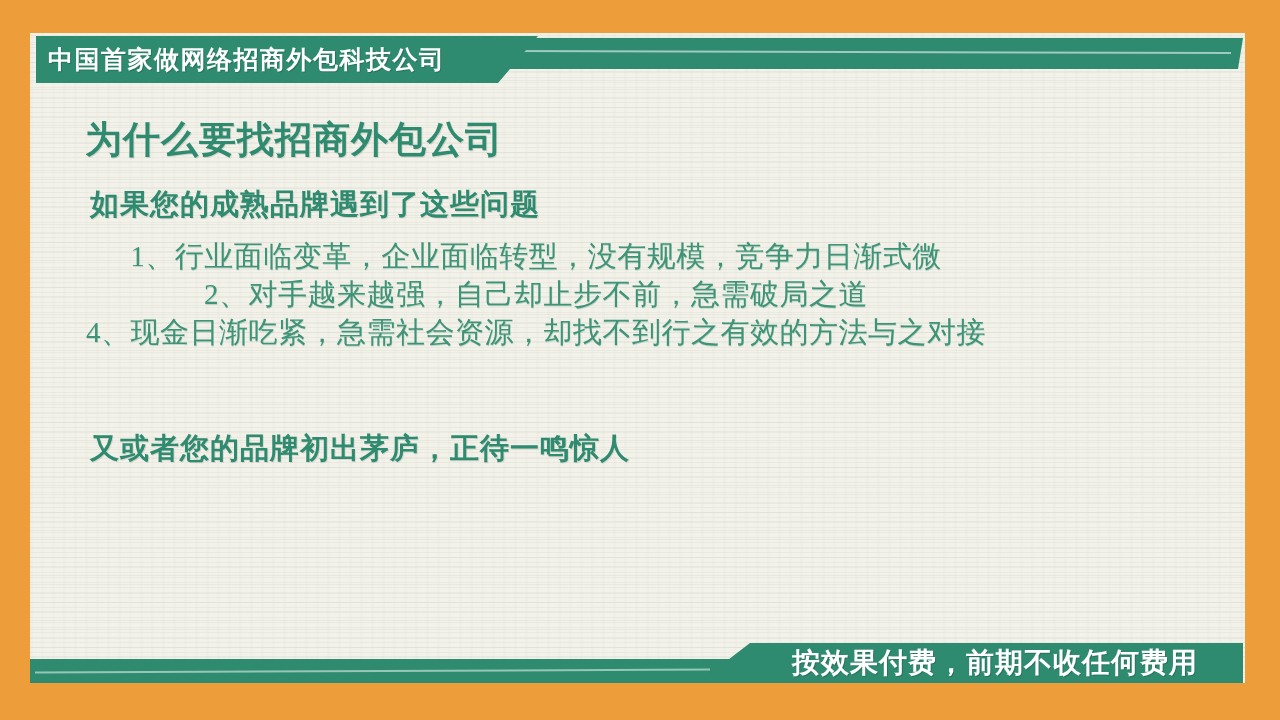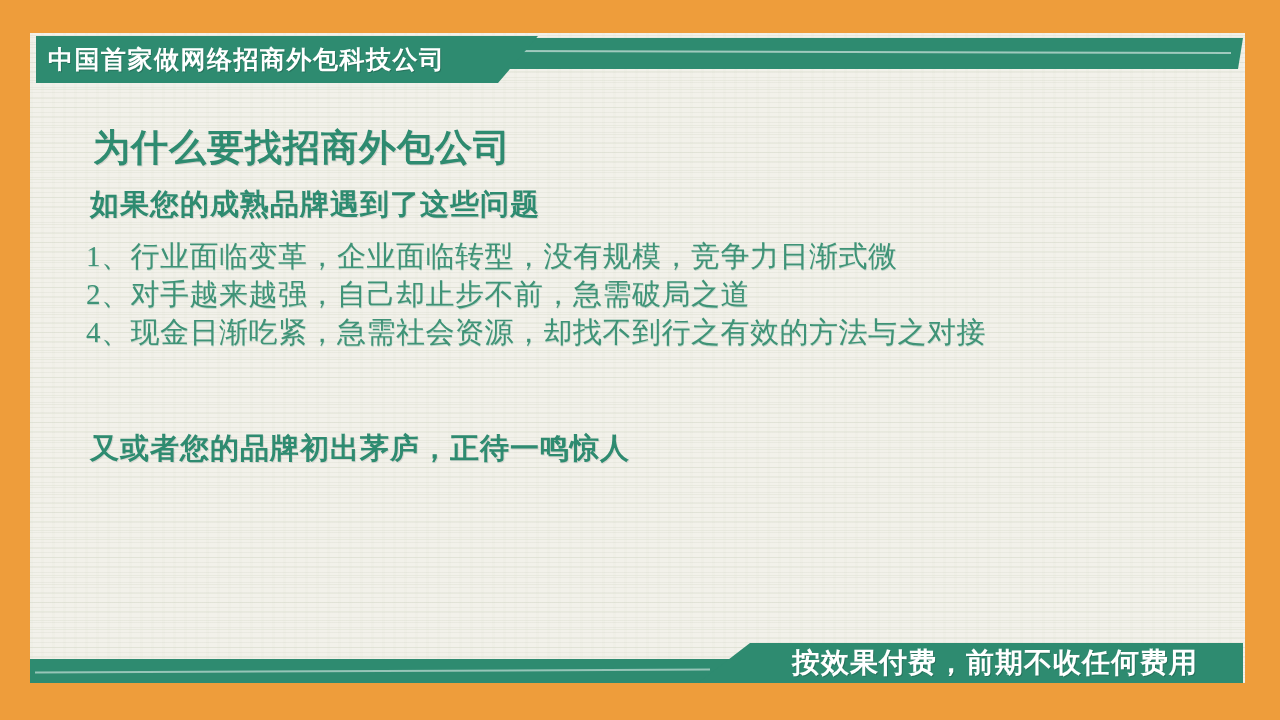--- a/index.html
+++ b/index.html
@@ -46,21 +46,21 @@
   .header-block span{
     color:#FFFFFF;
     font-size:25px;font-weight:bold;
     letter-spacing:1.5px;
     text-shadow:1px 1px 0 rgba(0,0,0,0.18);
     white-space:nowrap;
   }
   
   .title{
     position:absolute;
-    left:55px;top:82px;margin:8px;
+    left:55px;top:82px;margin:0;
     font-size:37px;font-weight:bold;
     color:#2E8B70;
     letter-spacing:1px;
     text-shadow:1px 1px 0 rgba(0,0,0,0.12);
     white-space:nowrap;
   }
   .sub{
     position:absolute;margin:0;
     font-size:29px;font-weight:bold;
     color:#2E8B70;
@@ -74,21 +74,21 @@
     position:absolute;margin:0;padding:0;
     list-style:none;
     font-family:"Liberation Serif", serif;
     color:#3F9377;
     font-size:29px;
     letter-spacing:0.5px;
     white-space:nowrap;
   }
   .list li{text-shadow:0.5px 0.5px 0 rgba(46,139,112,0.25);}
   .list1{left:56px;top:204px;}
-  .list1 li{line-height:38px;}
+  .list1 li{line-height:38px;text-align:center;}
   .list2{left:56px;top:444px;}
   .list2 li{line-height:40px;}
   
   .footer-strip{
     position:absolute;
     left:0;bottom:0;
     width:1213px;height:24px;
     background:#2E8B70;
   }
   .footer-shine{

